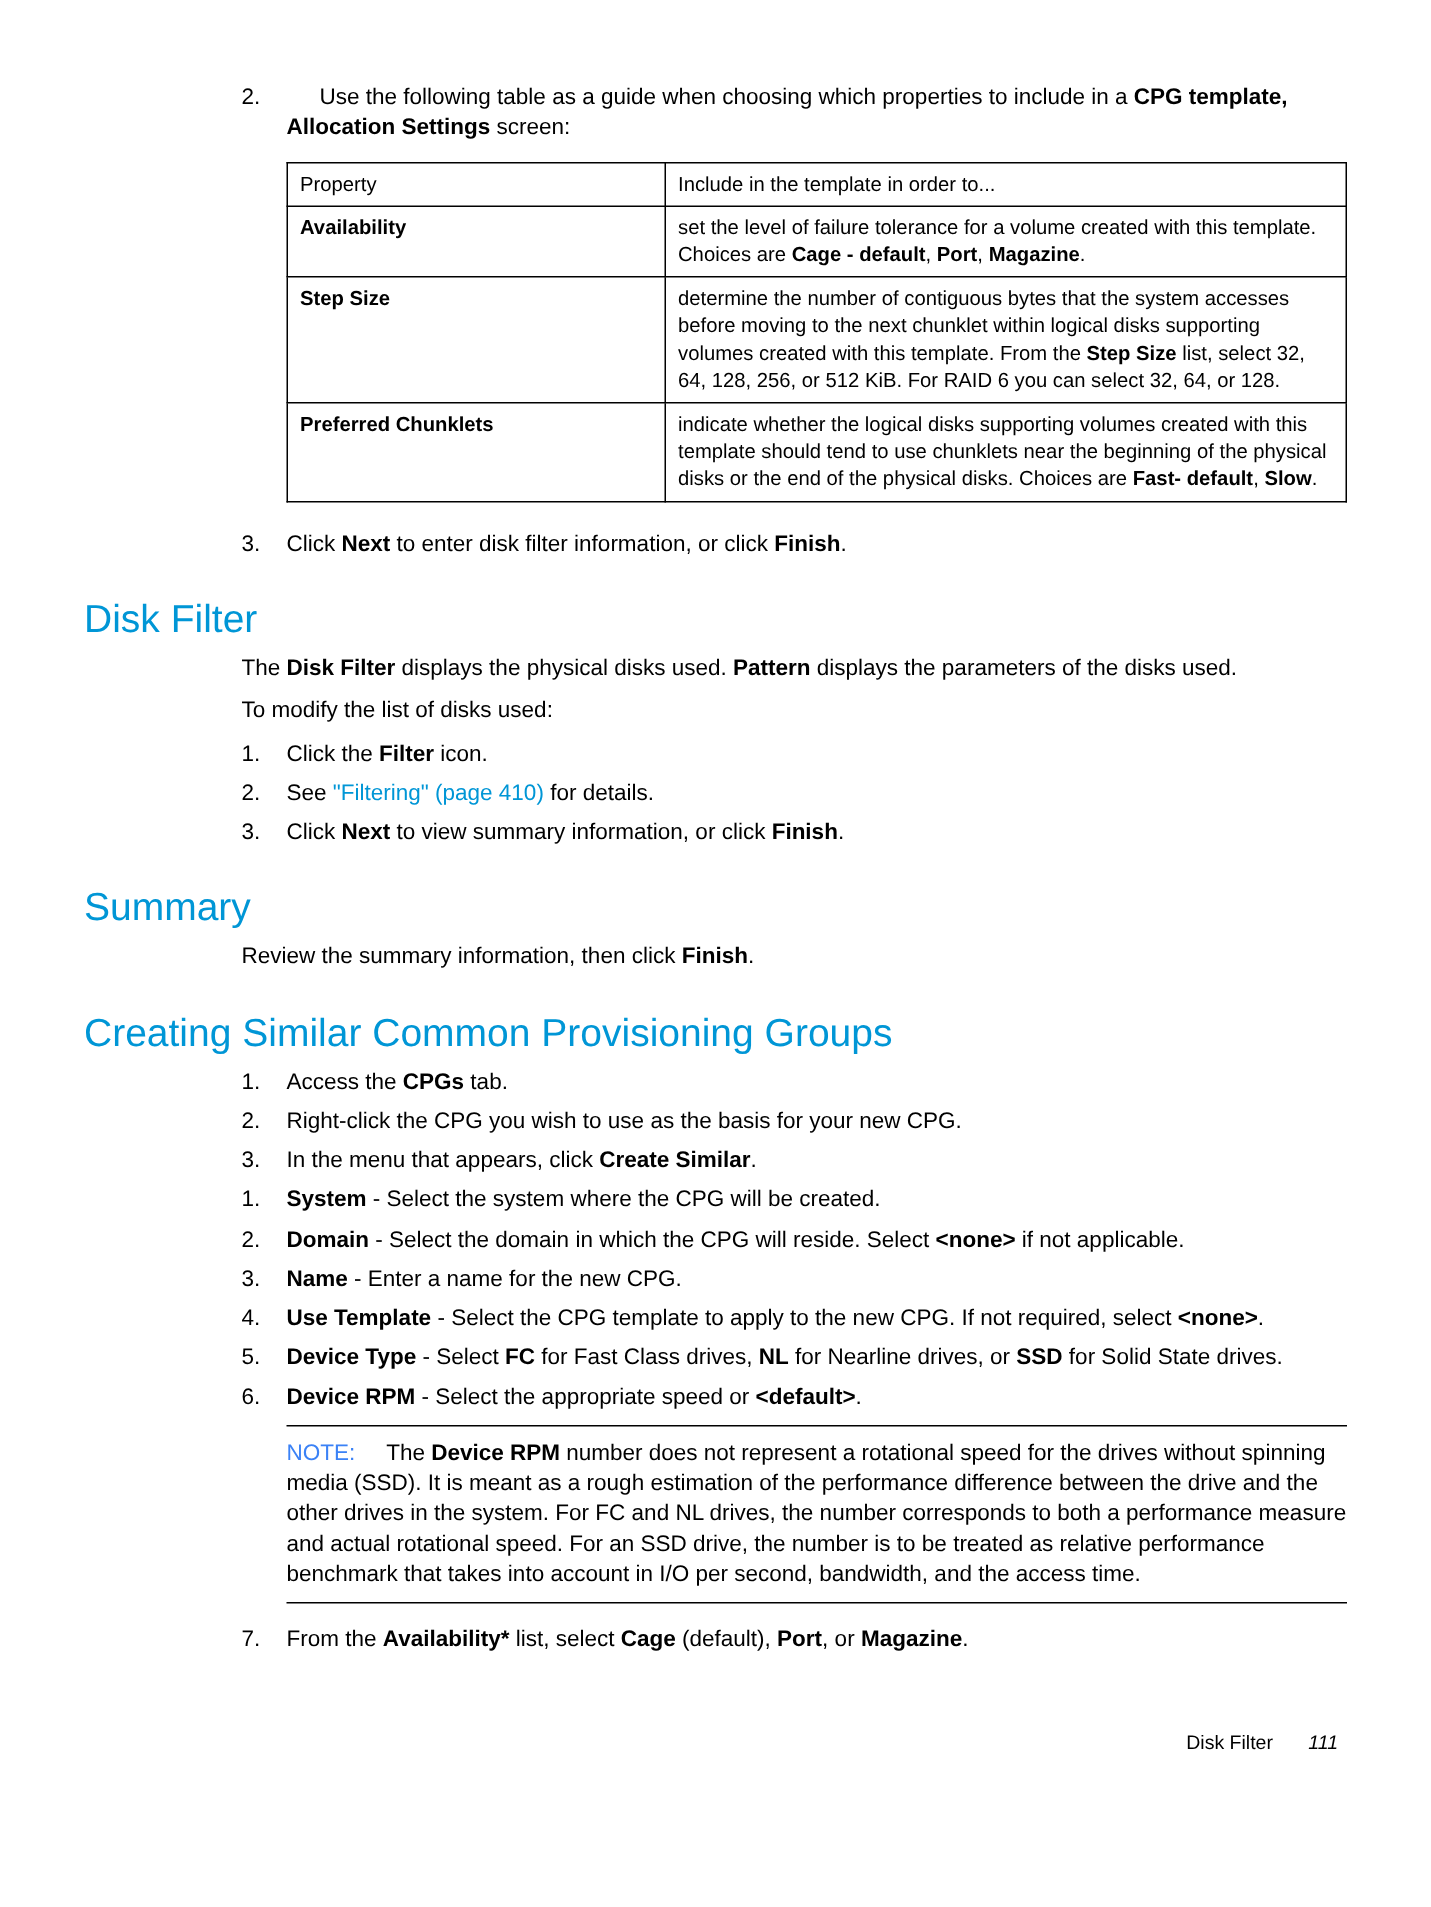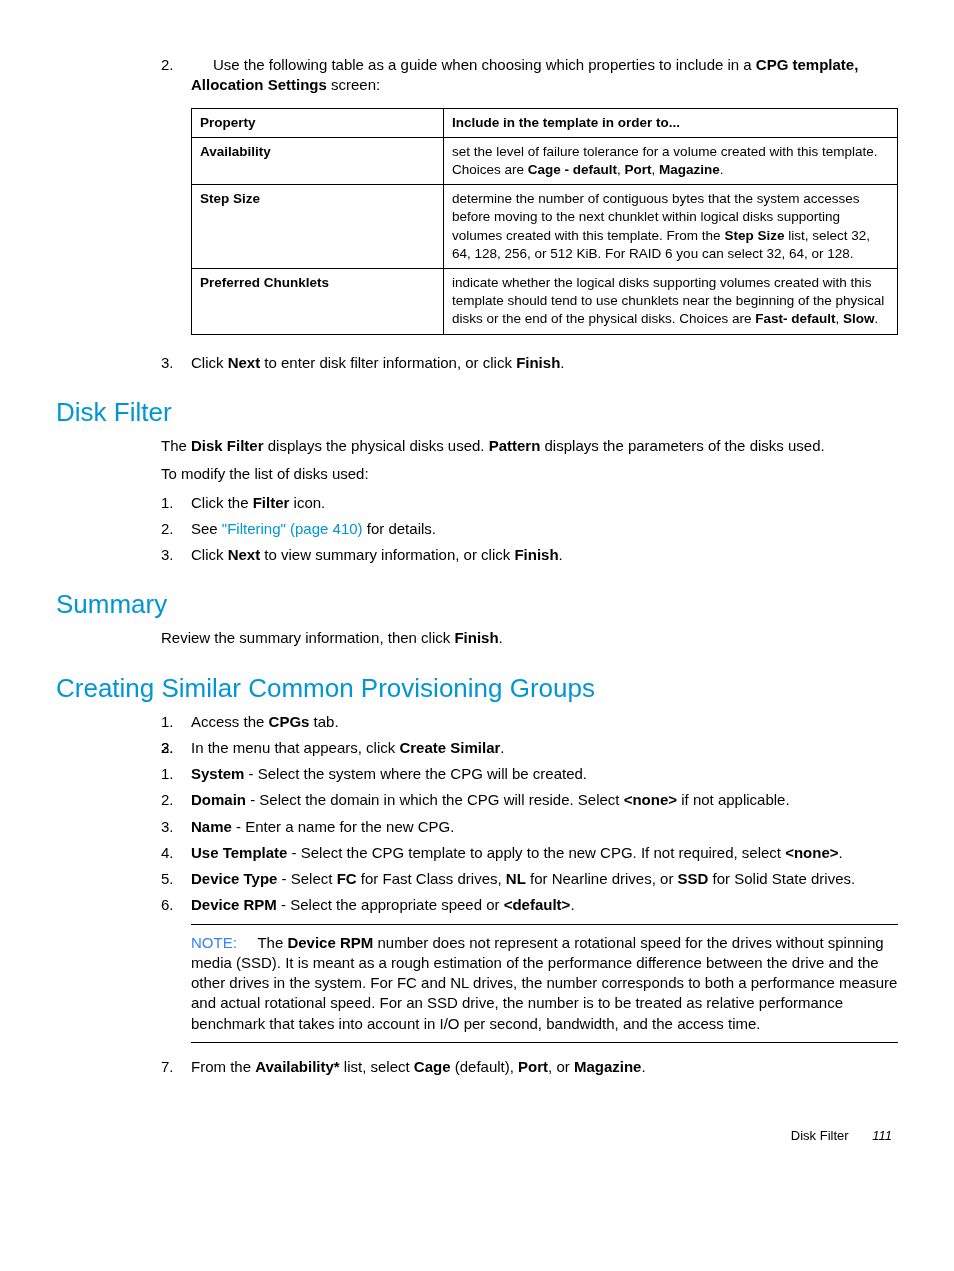--- a/index.html
+++ b/index.html
@@ -25,21 +25,21 @@
     margin: 12px 0 18px 0;
     font-size: 13.5px;
   }
   table.prop td, table.prop th {
     border: 1px solid #000;
     padding: 5px 8px;
     text-align: left;
     vertical-align: top;
     font-weight: normal;
   }
-  table.prop th { font-weight: bold; }
+  table.prop th { font-weight: normal; }
   table.prop td.rowhead { font-weight: bold; width: 235px; }
   h2.sec {
     font-size: 26px;
     color: #0096d6;
     font-weight: normal;
     margin: 22px 0 6px -105px;
   }
   h3.sub {
     font-size: 22px;
     color: #0096d6;
@@ -138,20 +138,21 @@
   </div>
 
   <h2 class="sec">Creating Similar Common Provisioning Groups</h2>
   <ol class="num">
     <li>
       <span class="li-num">1.</span>
       <span>Access the </span><b>CPGs</b><span> tab.</span>
     </li>
     <li>
       <span class="li-num">2.</span>
+      <span>Right-click the CPG you wish to use as the basis for your new CPG.</span>
     </li>
     <li>
       <span class="li-num">3.</span>
       <span>In the menu that appears, click </span><b>Create Similar</b><span>.</span>
     </li>
   </ol>
 
   <ol class="num">
     <li>
       <span class="li-num">1.</span>

